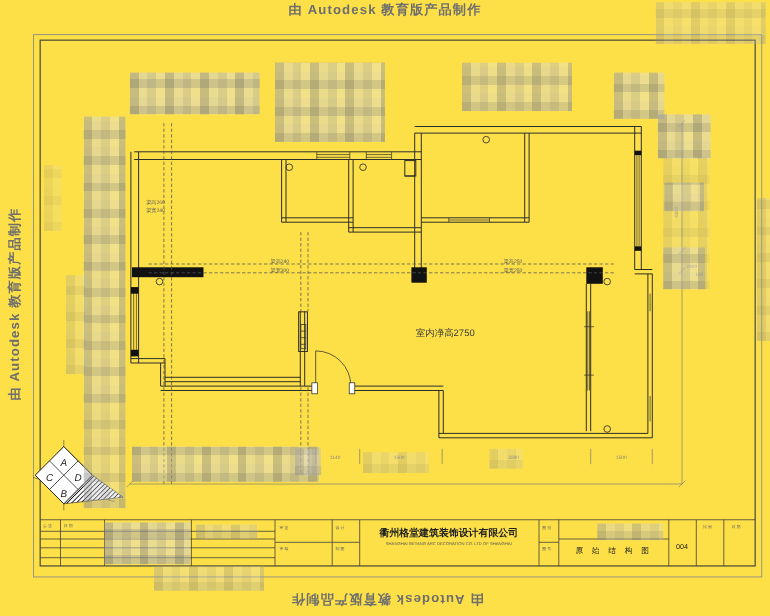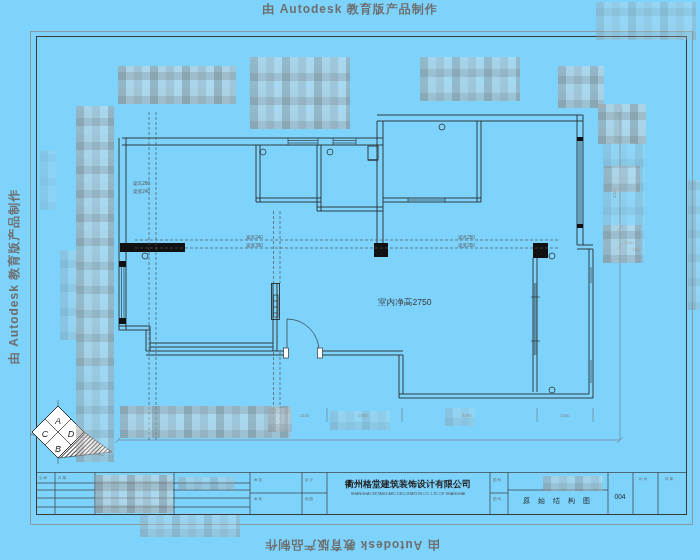--- a/index.html
+++ b/index.html
@@ -1,16 +1,16 @@
 <!DOCTYPE html>
 <html><head>
 <meta charset="utf-8">
 <style>
   html,body{margin:0;padding:0;background:#fff;}
-  .page{position:relative;width:700px;height:560px;background:#7dd3fc;overflow:hidden;
+  .page{position:relative;width:700px;height:560px;background:#fde047;overflow:hidden;
         font-family:"Liberation Sans",sans-serif;}
   .wm{position:absolute;color:#6e6e6e;font-size:12px;font-weight:600;letter-spacing:1px;
       white-space:nowrap;text-align:center;z-index:4;}
   .wm-top{left:200px;top:1px;width:300px;}
   .wm-left{left:-112px;top:268px;width:252px;transform:rotate(-90deg);}
   .wm-bottom{left:226px;top:536px;width:252px;transform:rotate(180deg);}
   svg text{font-family:"Liberation Sans",sans-serif;}
   .mz{position:absolute;pointer-events:none;z-index:3;
       background-color:rgba(225,225,225,.35);
       background-image:

